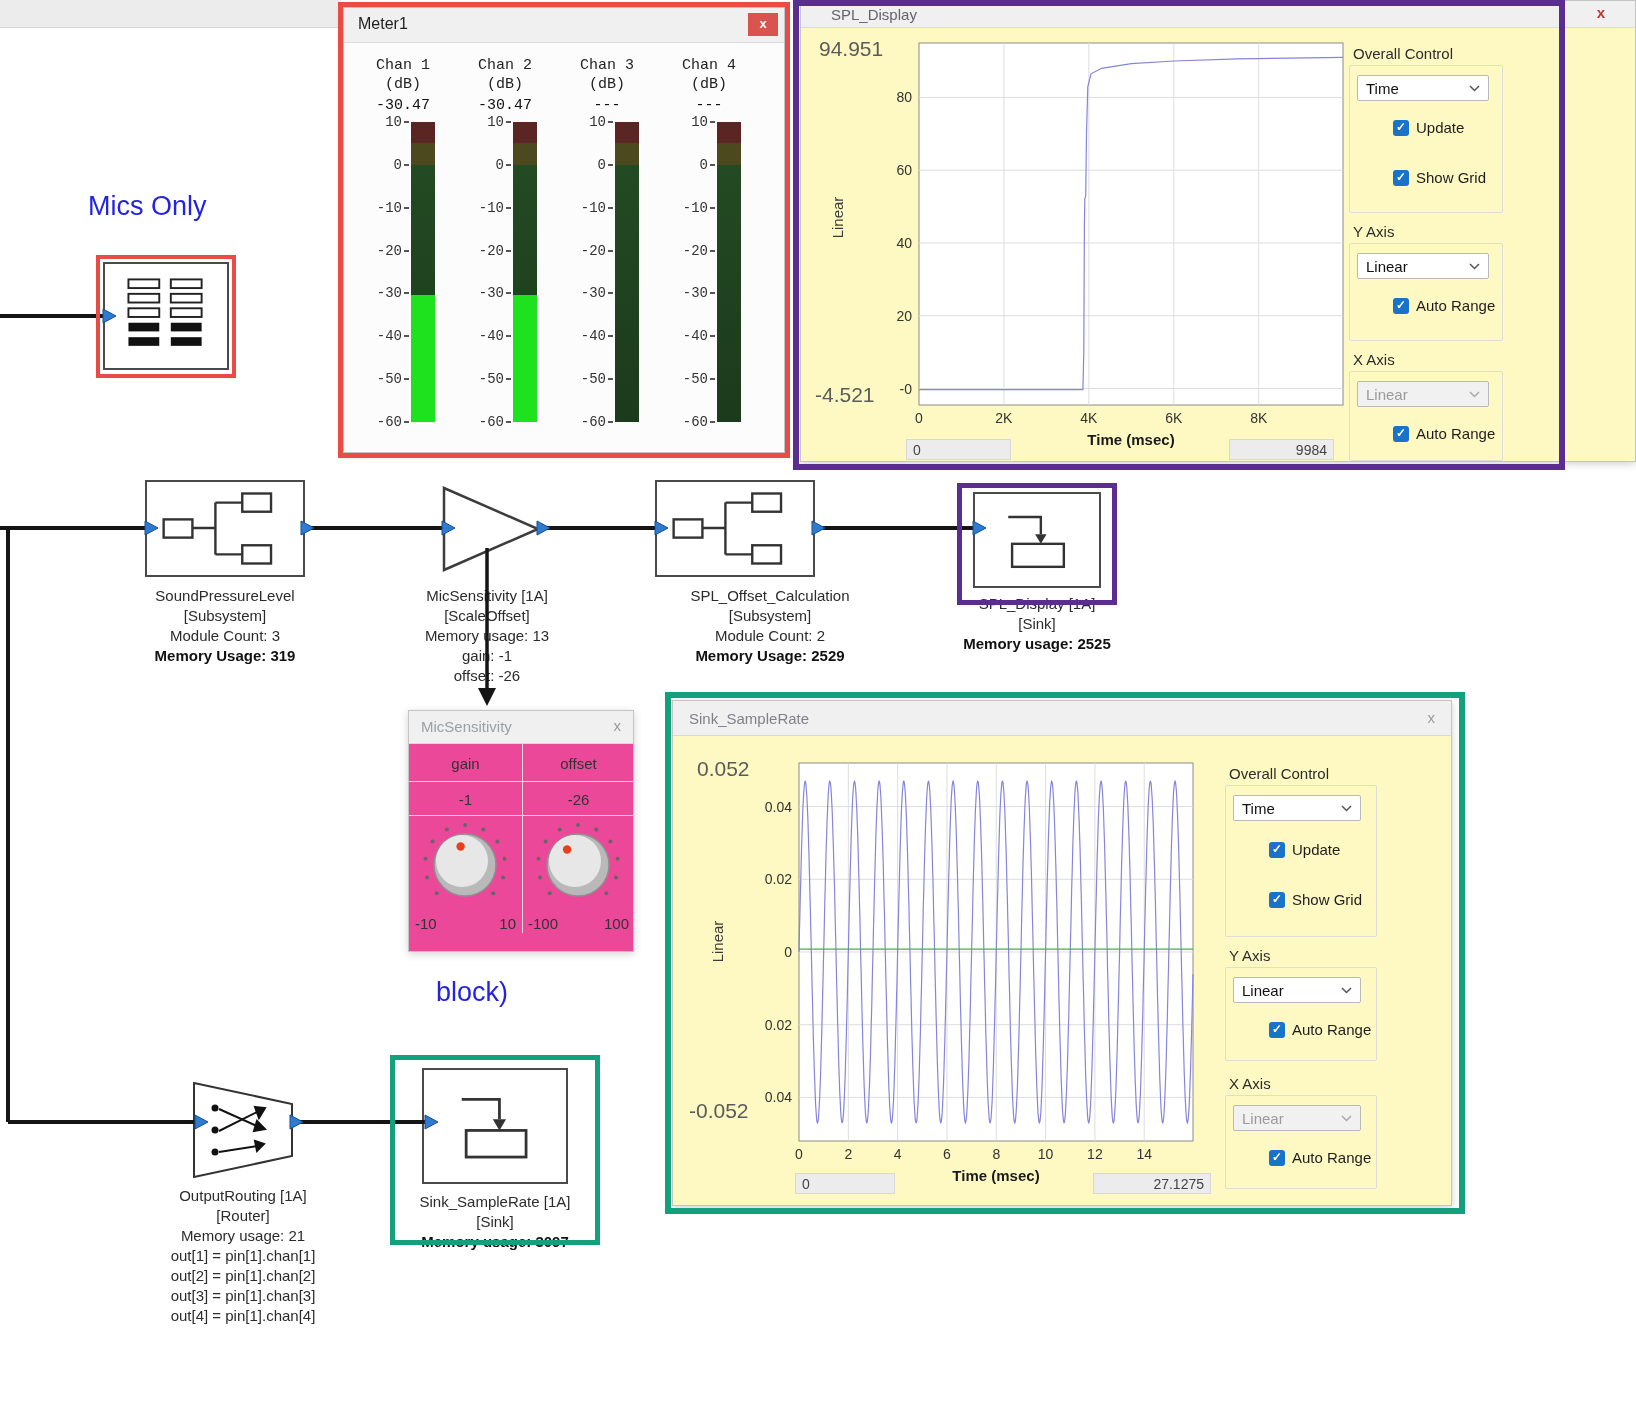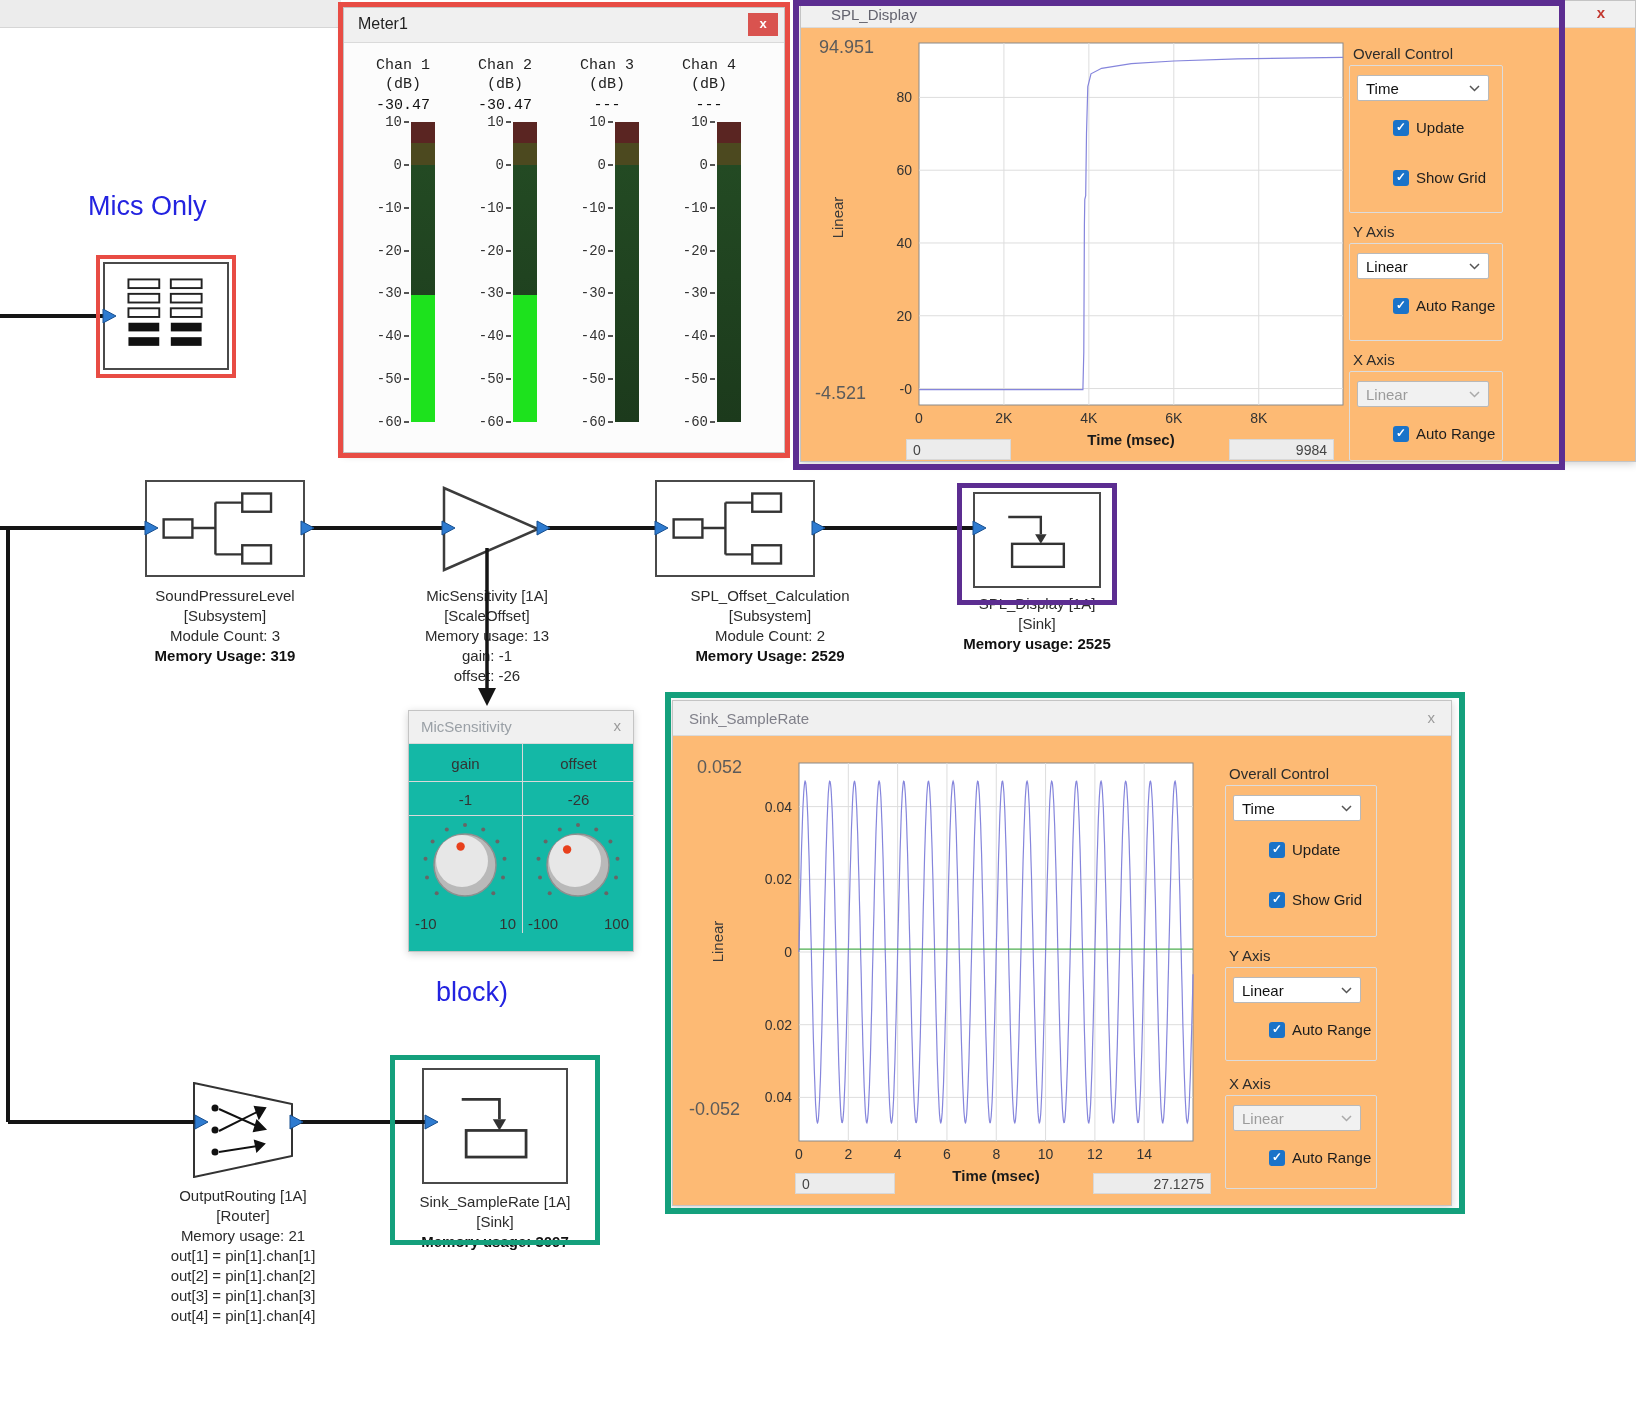--- a/index.html
+++ b/index.html
@@ -11,21 +11,21 @@
 
   
   .block{position:absolute;background:#fff;border:2px solid #4a4a4a;box-sizing:border-box;z-index:2;}
   .block svg{width:100%;height:100%;display:block;}
   .blocksvg{position:absolute;z-index:2;}
   .blabels{position:absolute;text-align:center;font-size:15px;line-height:20px;color:#2b2b2b;z-index:2;}
   .blabels .bold{font-weight:bold;color:#111;}
   .canvas-note{position:absolute;color:var(--canvas-label-blue,#2323e0);font-size:27px;font-weight:500;z-index:2;line-height:33px;}
 
   
-  .win{position:absolute;background:#fdba74;border:1px solid #c4c4c4;box-shadow:0 2px 8px rgba(0,0,0,.18);z-index:10;box-sizing:border-box;}
+  .win{position:absolute;background:#fef9c3;border:1px solid #c4c4c4;box-shadow:0 2px 8px rgba(0,0,0,.18);z-index:10;box-sizing:border-box;}
   .titlebar{position:absolute;left:0;top:0;right:0;background:#f0f0f0;border-bottom:1px solid #dadada;}
   .wtitle{position:absolute;left:14px;top:7px;font-size:16px;color:#222;}
   .wtitle2{position:absolute;font-size:15px;color:#63636e;}
   .close-red{position:absolute;right:6px;top:5px;width:30px;height:23px;background:var(--close-button-red,#d9534f);
              color:#fff;font-size:13px;font-weight:bold;text-align:center;line-height:22px;cursor:pointer;}
   .close-x{position:absolute;top:5px;font-size:15px;color:#9c9c9c;cursor:pointer;}
   .close-x.red{color:#c2362e;font-weight:bold;}
 
   
   .meter-cols{position:absolute;left:8px;top:48px;right:24px;display:flex;font-family:Liberation Mono, monospace;}
@@ -34,21 +34,21 @@
   .mval{font-size:15px;color:#111;margin-top:3px;}
   .massy{margin-top:8px;display:flex;justify-content:center;}
   .mticks{position:relative;width:40px;height:300px;}
   .mtick{position:absolute;right:9px;font-size:14px;color:#333;white-space:nowrap;}
   .mtick::after{content:"";position:absolute;right:-7px;top:7px;width:5px;height:2px;background:#555;}
   .mbar{width:24px;height:300px;position:relative;
         background:linear-gradient(to bottom,#5a2522 0,#5a2522 21px,#4c491f 21px,#4c491f 43px,#234a23 43px,#1c3a1c 100%);}
   .mfill{position:absolute;left:0;right:0;bottom:0;background:var(--meter-green,#1de21d);}
 
   
-  .range-label{position:absolute;color:#5b5b5b;font-size:18px;}
+  .range-label{position:absolute;color:#5b5b5b;font-size:21px;}
   .vlabel{position:absolute;transform:rotate(-90deg);font-size:15px;color:#3a3a3a;width:80px;text-align:center;}
   .range-box{position:absolute;height:21px;background:#ececec;border:1px solid #d8d8d8;font-size:14px;color:#444;
              line-height:21px;padding:0 6px;box-sizing:border-box;}
   .range-box.right{text-align:right;}
   .gtitle{position:absolute;font-size:15px;color:#2c2c2c;}
   .gbox{position:absolute;border:1px solid #dcdcdc;border-radius:2px;}
   .dd{position:absolute;width:132px;height:26px;background:#fff;border:1px solid #b9b9b9;border-radius:2px;
       font-size:15px;color:#111;display:flex;align-items:center;justify-content:space-between;
       padding:0 8px;box-sizing:border-box;cursor:pointer;}
   .dd.disabled{background:#f1f1f1;color:#9b9b9b;}
@@ -375,21 +375,21 @@
       <svg width="11" height="7">
           <polyline points="1,1 5.5,5.5 10,1" fill="none" stroke="#aaa" stroke-width="1.5"></polyline>
         </svg>
     </div>
     <div class="cbrow" style="left:560px;top:424px">
       <span class="cb"></span>
       <span>Auto Range</span>
     </div>
   </div>
 
-  <div class="win" style="left:408px;top:710px;width:226px;height:242px;background:#14b8a6">
+  <div class="win" style="left:408px;top:710px;width:226px;height:242px;background:#ec4899">
     <div class="titlebar" style="height:32px">
       <span class="wtitle2" style="left:12px;top:7px;color:#9aa0a6">MicSensitivity</span>
       <span class="close-x" style="right:12px;top:6px">x</span>
     </div>
     <div class="mic-line" style="left:113px;top:32px;width:1px;height:190px"></div>
     <div class="mic-line" style="left:0;top:70px;width:226px;height:1px"></div>
     <div class="mic-line" style="left:0;top:104px;width:226px;height:1px"></div>
     <div class="mic-h" style="left:0;top:44px;width:113px">gain</div>
     <div class="mic-h" style="left:113px;top:44px;width:113px">offset</div>
     <div class="mic-h" style="left:0;top:80px;width:113px">-1</div>

